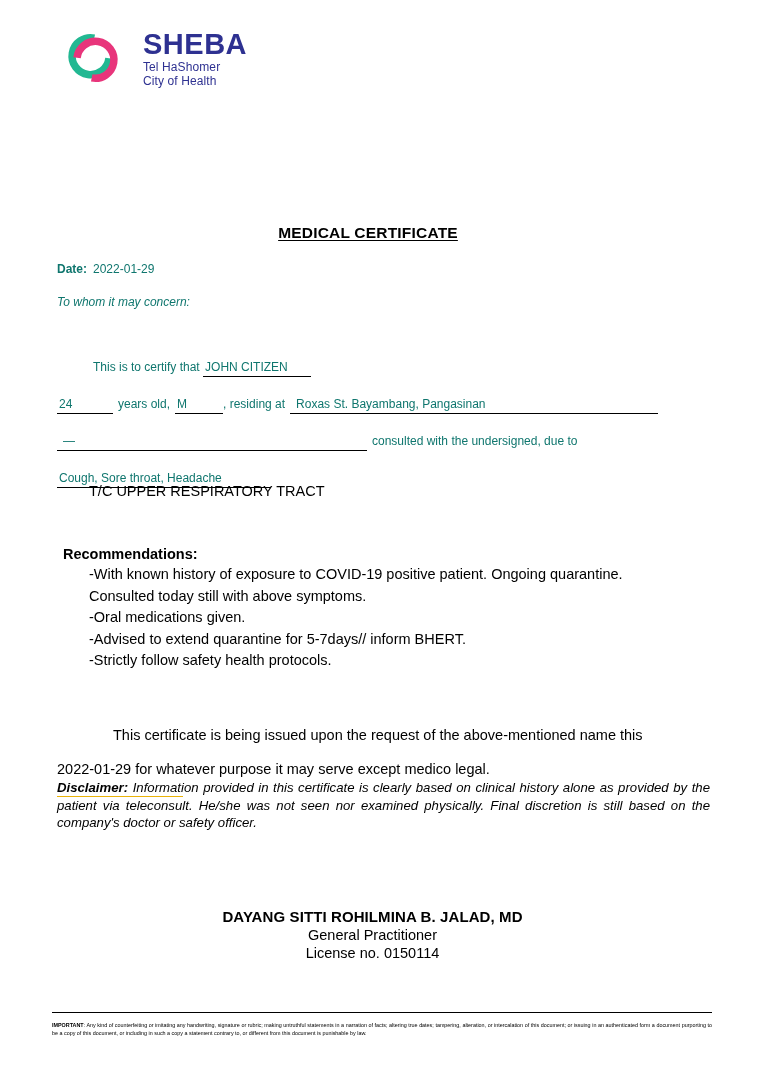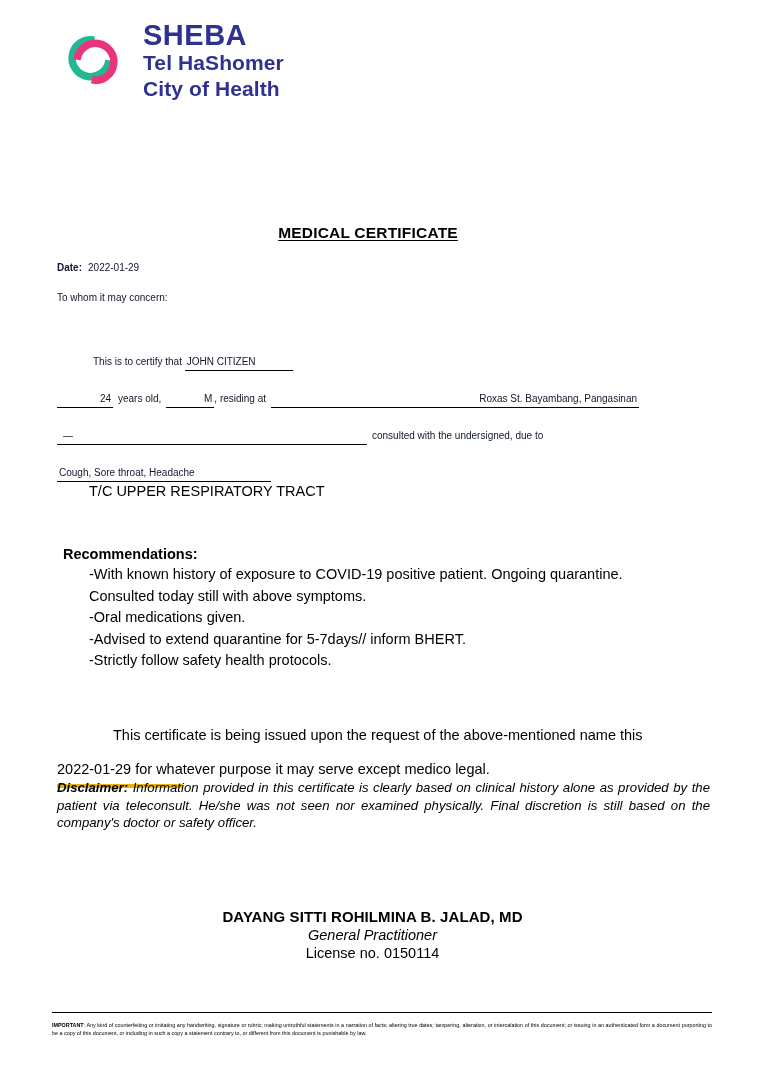--- a/index.html
+++ b/index.html
@@ -49,22 +49,22 @@
   }
 
   .wordmark-main {
     font-size: 29px;
     font-weight: bold;
     letter-spacing: 0.5px;
     line-height: 1.05;
   }
 
   .wordmark-sub {
-    font-size: 21px;
-    font-weight: bold;
+    font-size: 12px;
+    font-weight: normal;
     line-height: 1.22;
     letter-spacing: 0.1px;
   }
 
   
   .address {
     position: absolute;
     left: 57px;
     top: 122px;
     font-size: 14.5px;
@@ -87,52 +87,52 @@
     text-decoration: underline;
     text-underline-offset: 2px;
   }
 
   
   .body-block {
     position: absolute;
     left: 57px;
     top: 262px;
     width: 650px;
-    font-size: 10px;
-    color: #0f172a;
+    font-size: 12px;
+    color: #0f766e;
   }
 
   .date-row {
     margin-bottom: 19px;
   }
   .date-row .lbl { font-weight: bold; }
   .date-row .val { margin-left: 6px; }
 
-  .concern { margin-bottom: 16px; }
+  .concern { margin-bottom: 16px; font-style: italic; }
 
   
   .certify {
     margin-top: 40px;
     line-height: 37px;
   }
 
   .certify .indent { display: inline-block; width: 36px; }
 
   .blank {
     display: inline-block;
     border-bottom: 1px solid #000;
-    text-align: right;
+    text-align: left;
     vertical-align: baseline;
     line-height: 17px;
     padding: 0 2px;
   }
   .blank-name   { min-width: 108px; text-align: left; padding-left: 2px; }
   .blank-age    { width: 56px; }
   .blank-sex    { width: 48px; }
-  .blank-addr   { width: 368px; text-align: right; padding-left: 6px; }
+  .blank-addr   { width: 368px; text-align: left; padding-left: 6px; }
   .blank-note   { width: 310px; text-align: left; padding-left: 6px; }
   .blank-symp   { min-width: 214px; text-align: left; }
 
   .certify .gap-sm { display: inline-block; width: 5px; }
 
   
   .section {
     position: absolute;
     left: 57px;
     width: 650px;
@@ -165,22 +165,22 @@
     position: absolute;
     left: 57px;
     top: 718px;
     width: 650px;
     font-size: 14.5px;
     line-height: 34px;
   }
   .closing .indent { display: inline-block; width: 56px; }
 
   .partial-underline {
-    border-bottom: 4px solid #eab308;
-    padding-bottom: 7px;
+    border-bottom: 1px solid #eab308;
+    padding-bottom: 19px;
   }
 
   
   .disclaimer {
     position: absolute;
     left: 57px;
     top: 779px;
     width: 653px;
     font-size: 13.2px;
     font-style: italic;
@@ -200,21 +200,20 @@
     width: 745px;
     text-align: center;
   }
   .sig-name {
     font-size: 15px;
     font-weight: bold;
     letter-spacing: 0.1px;
   }
   .sig-role {
     font-size: 14.5px;
-    font-style: italic;
     margin-top: 2px;
   }
   .sig-license {
     font-size: 14.5px;
     margin-top: 2px;
   }
 
   
   .footer-rule {
     position: absolute;

